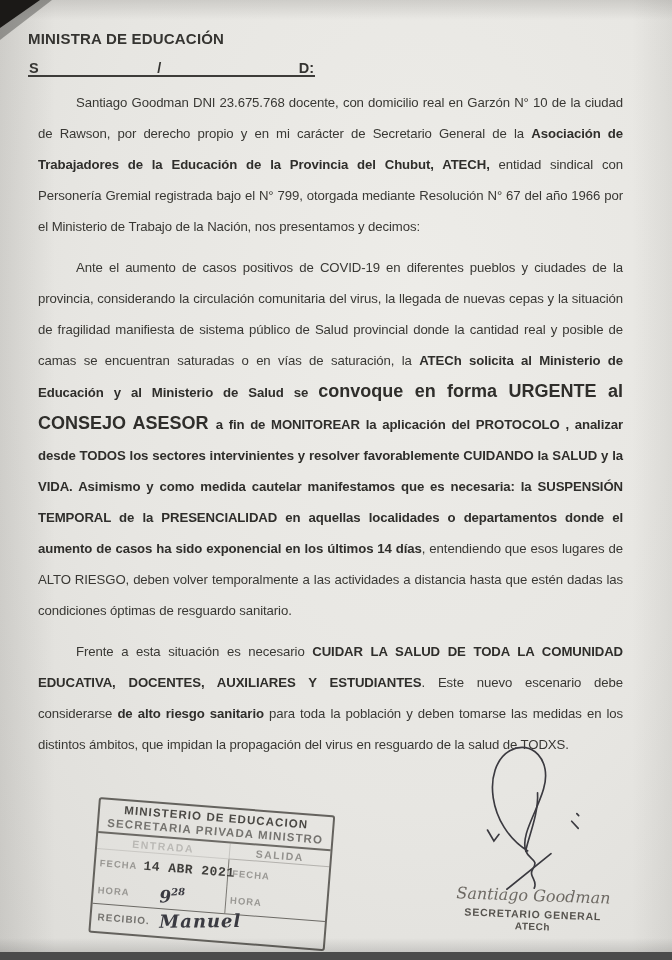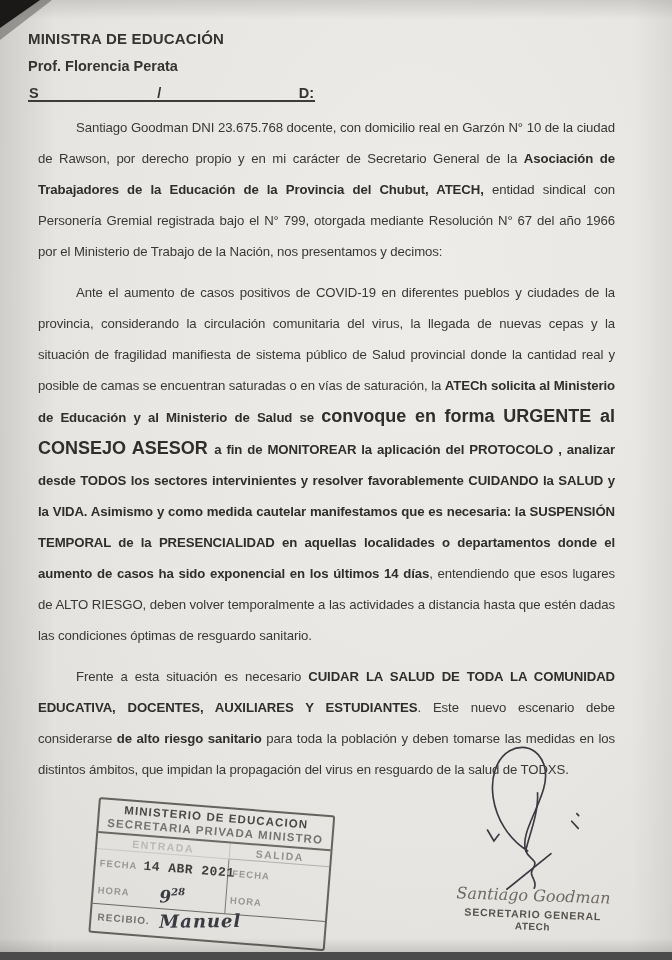--- a/index.html
+++ b/index.html
@@ -14,21 +14,21 @@
   }
   .corner-dark{position:absolute;top:0;left:0;width:52px;height:40px;
     background:#17161400;clip-path:polygon(0 0,100% 0,0 100%);
     background:rgba(30,28,26,.35);}
   .corner-dark2{position:absolute;top:0;left:0;width:40px;height:28px;
     clip-path:polygon(0 0,100% 0,0 100%);background:#1b1917;}
   .bottom-fade{position:absolute;left:0;right:0;bottom:8px;height:14px;
     background:linear-gradient(180deg,rgba(0,0,0,0),rgba(0,0,0,.12));}
   .bottom-band{position:absolute;left:0;right:0;bottom:0;height:8px;background:#4b4b4b;}
 
-  .content{position:absolute;left:0;top:0;right:17px;padding:30px 30px 0 28px;}
+  .content{position:absolute;left:0;top:0;right:9px;padding:30px 30px 0 28px;}
 
   .doc-title{font-weight:700;font-size:15px;letter-spacing:.2px;margin:0 0 11px 0;}
   .doc-name{font-weight:700;font-size:14.5px;margin:0 0 9px 0;}
   .salutation{position:relative;width:287px;height:17px;border-bottom:2px solid #3d3c39;
     font-weight:700;font-size:14.5px;}
   .salutation .sl{position:absolute;left:1px;bottom:-1px;}
   .salutation .sm{position:absolute;left:45%;bottom:-1px;}
   .salutation .sr{position:absolute;right:1px;bottom:-1px;}
 
   p.body{margin:10px;text-align:justify;text-indent:38px;font-size:13.2px;
@@ -79,21 +79,20 @@
   .sig-org{font-size:10px;font-weight:700;letter-spacing:.5px;color:#56534e;margin-top:1px;}
 </style>
 </head>
 <body>
 
 <div class="photo">
 
   <div class="content">
 
     <p class="doc-title">MINISTRA DE EDUCACIÓN</p>
-    <p class="doc-name">Prof. Florencia Perata</p>
 
     <div class="salutation">
       <span class="sl">S</span>
       <span class="sm">/</span>
       <span class="sr">D:</span>
     </div>
 
     <p class="body p1"><span>Santiago Goodman  DNI 23.675.768 docente, con domicilio real en Garzón N° 10 de la ciudad de Rawson, por derecho propio y en mi carácter de Secretario General de la </span><span class="seg-b">Asociación de Trabajadores de la Educación de la Provincia del Chubut, ATECH,</span><span> entidad sindical con Personería Gremial registrada bajo el N° 799, otorgada mediante Resolución N° 67 del año 1966 por el Ministerio de Trabajo de la Nación, nos presentamos y decimos:</span></p>
     <p class="body p2"><span>Ante el aumento de casos positivos de COVID-19 en diferentes pueblos y ciudades de la provincia, considerando la circulación comunitaria del virus, la llegada de nuevas cepas y la situación de fragilidad manifiesta de sistema público de Salud provincial donde la cantidad real y posible de camas se encuentran saturadas o en vías de saturación, la </span><span class="seg-b">ATECh solicita al Ministerio de Educación y al Ministerio de Salud se </span><span class="seg-b seg-big">convoque en forma URGENTE al CONSEJO ASESOR </span><span class="seg-b">a fin de MONITOREAR la aplicación del PROTOCOLO , analizar desde TODOS los sectores intervinientes y resolver favorablemente CUIDANDO la SALUD y la VIDA. </span><span class="seg-b seg-u">Asimismo y como medida cautelar manifestamos que es necesaria: la SUSPENSIÓN TEMPORAL de la PRESENCIALIDAD en aquellas localidades o departamentos donde el aumento de casos ha sido exponencial en los últimos 14 días</span><span>, entendiendo que esos lugares </span><span class="seg-i">de ALTO RIESGO</span><span>, deben volver temporalmente a las actividades </span><span class="seg-i">a distancia</span><span> hasta que estén dadas las condiciones óptimas de resguardo sanitario.</span></p>
     <p class="body p3"><span>Frente a esta situación es necesario </span><span class="seg-b seg-u">CUIDAR LA SALUD DE TODA LA COMUNIDAD EDUCATIVA, DOCENTES, AUXILIARES Y ESTUDIANTES</span><span>. Este nuevo escenario debe considerarse </span><span class="seg-b seg-i">de alto riesgo sanitario</span><span> para toda la población y deben tomarse las medidas en los distintos ámbitos, que impidan la propagación del virus en resguardo de la salud de TODXS.</span></p>

